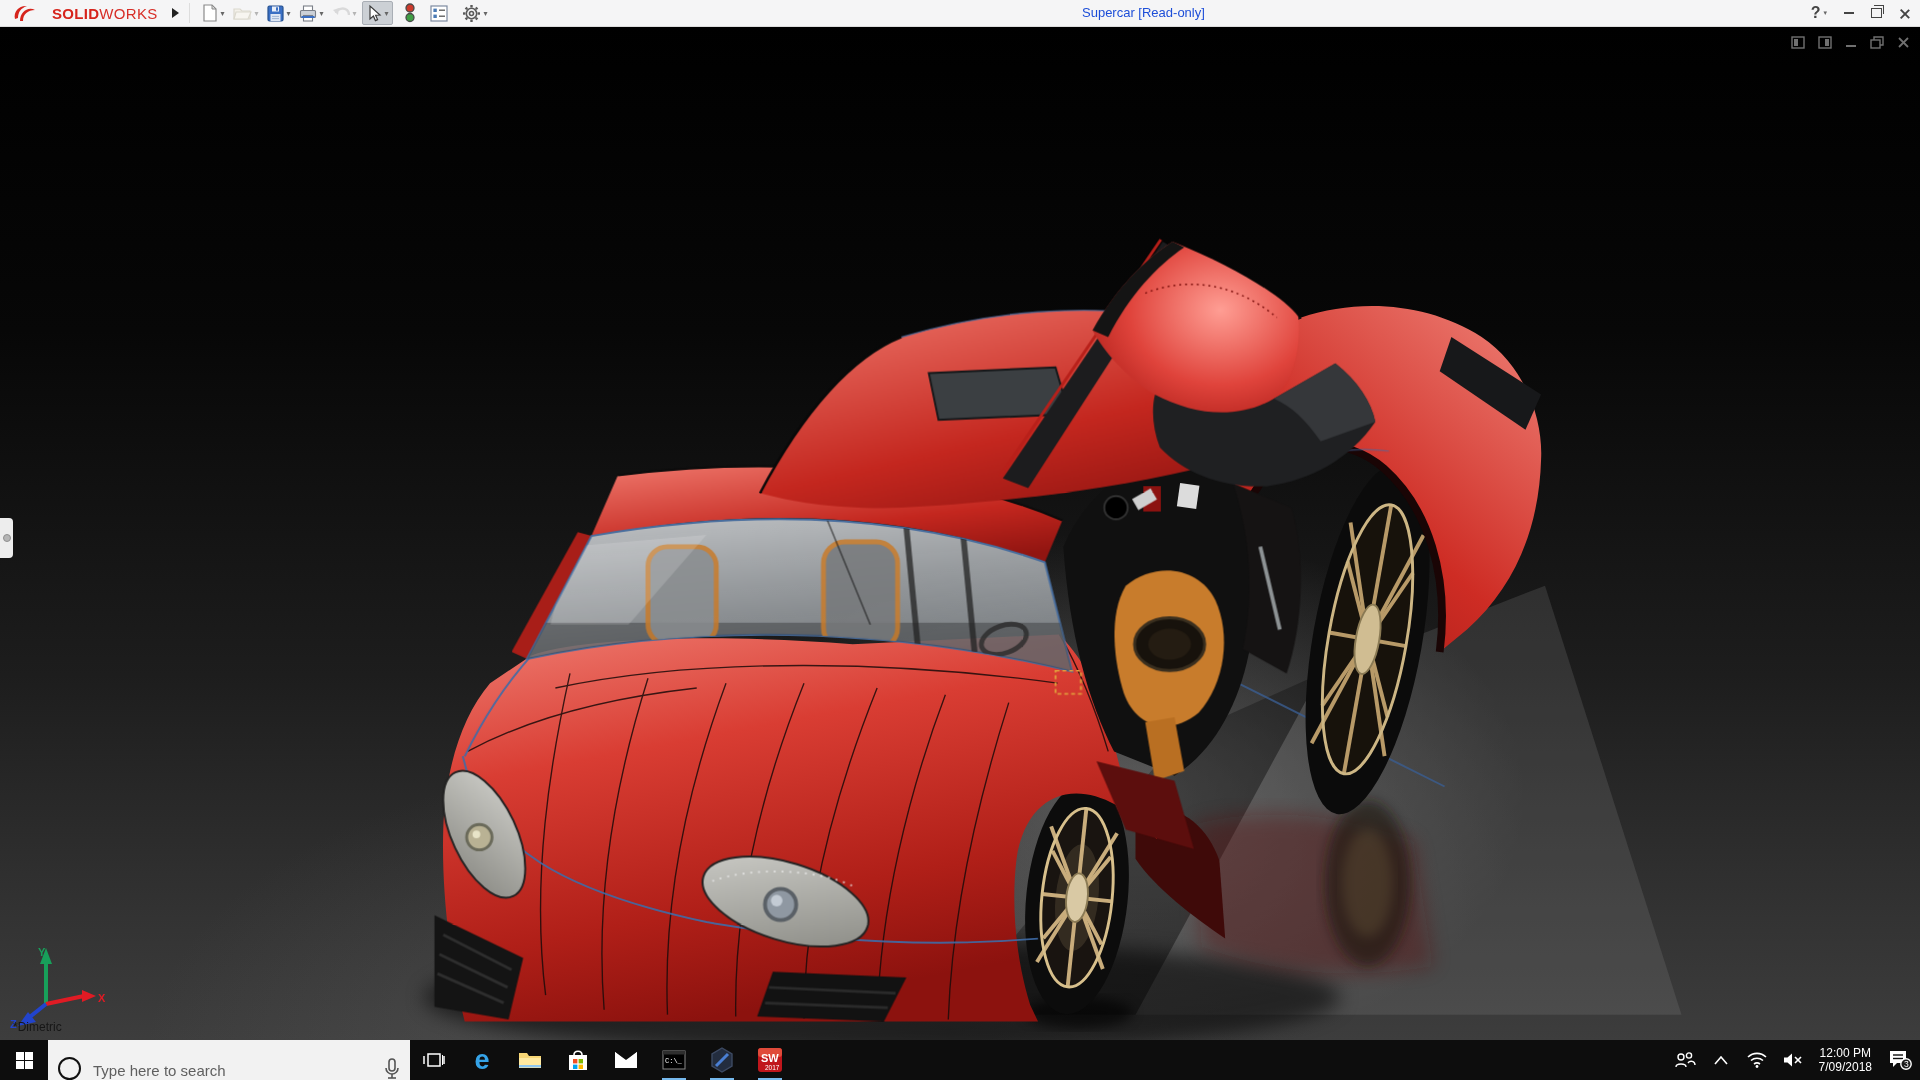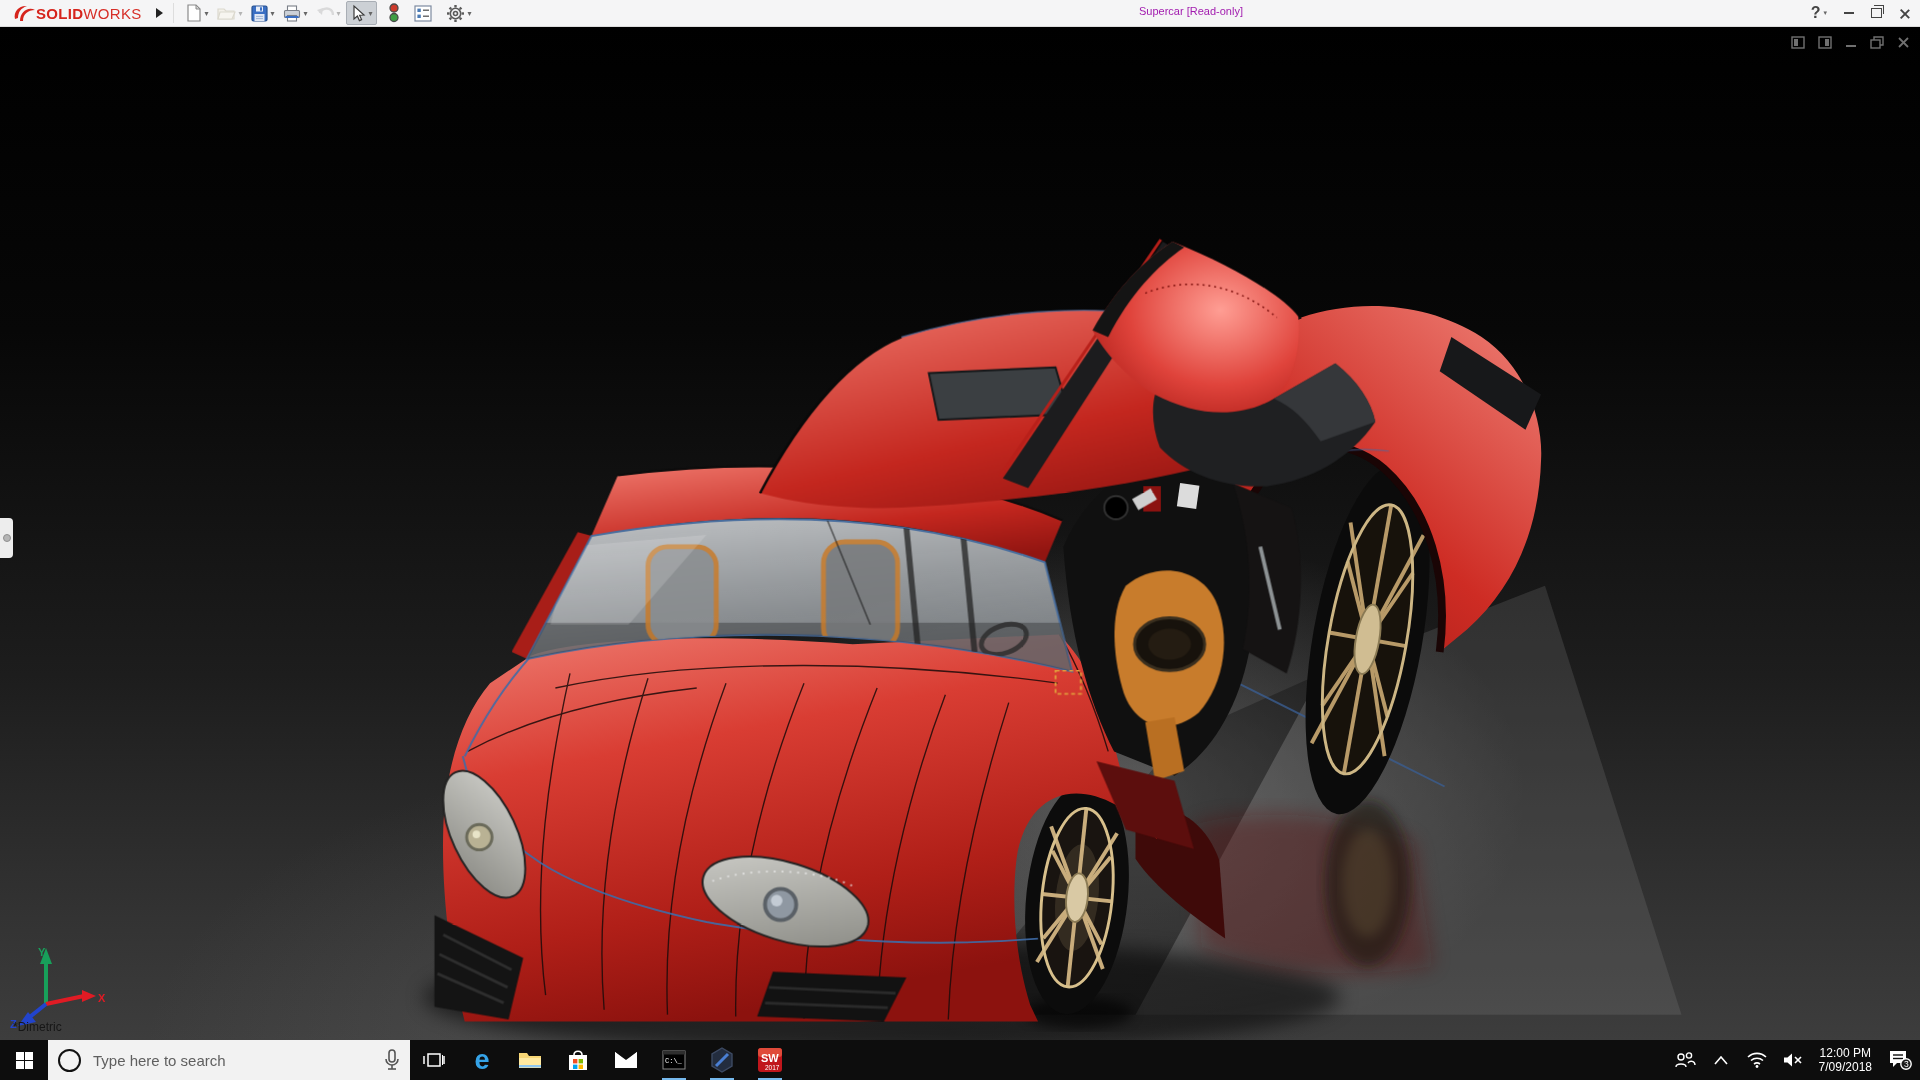--- a/index.html
+++ b/index.html
@@ -2,32 +2,32 @@
 <html><head>
 <meta charset="utf-8">
 <style>
   html,body{margin:0;padding:0;background:#000;}
   .screen{position:relative;width:1920px;height:1080px;overflow:hidden;
           font-family:"Liberation Sans",sans-serif;-webkit-font-smoothing:antialiased;}
 
   
   .titlebar{position:absolute;top:0;left:0;width:1920px;height:26px;background:#f5f5f6;
             border-bottom:1px solid #dcdcdc;display:flex;align-items:center;z-index:30;}
-  .brand{display:flex;align-items:center;margin-left:12px;gap:0;}
+  .brand{display:flex;align-items:center;margin-left:12px;gap:16px;}
   .brand-text{font-size:15px;color:#d6241c;letter-spacing:.3px;white-space:nowrap;}
   .brand-text b{font-weight:bold;} .brand-text span{font-weight:normal;opacity:.95;}
   .flyout{width:0;height:0;border-left:7px solid #222;border-top:5px solid transparent;
           border-bottom:5px solid transparent;margin:0 10px 0 14px;cursor:pointer;}
   .tb-sep{width:1px;height:20px;background:#ddd;margin-right:8px;}
   .tools{display:flex;align-items:center;gap:2px;}
   .tbtn{display:flex;align-items:center;height:22px;padding:0 3px;border-radius:2px;gap:1px;cursor:pointer;}
   .tbtn .dd{font-size:8px;color:#666;margin-left:2px;}
   .tbtn.disabled{opacity:.45;}
   .tbtn.active{background:#ccd0d5;border:1px solid #a9aeb5;}
-  .win-title{position:absolute;left:1139px;top:5px;font-size:11px;color:#a21caf;}
+  .win-title{position:absolute;left:1082px;top:5px;font-size:13px;color:#1d4ed8;}
   .win-controls{position:absolute;right:10px;top:0;height:26px;display:flex;align-items:center;gap:17px;color:#444;}
   .wc{font-size:14px;cursor:pointer;display:flex;align-items:center;gap:3px;}
   .wc .dd{font-size:7px;color:#666;}
   .wc-min{width:10px;height:2px;background:#444;}
   .wc-restore{width:9px;height:8px;border:1.4px solid #444;position:relative;background:#f5f5f6;}
   .wc-restore:before{content:"";position:absolute;left:2px;top:-4px;width:9px;height:8px;border:1.4px solid #444;border-bottom:none;border-left:none;}
   .wc-close{position:relative;width:11px;height:11px;}
   .wc-close:before,.wc-close:after{content:"";position:absolute;left:5px;top:0;width:1.6px;height:12px;background:#444;}
   .wc-close:before{transform:rotate(45deg);} .wc-close:after{transform:rotate(-45deg);}
 
@@ -45,21 +45,21 @@
   .side-tab i{position:absolute;left:3px;top:16px;width:6px;height:6px;border-radius:50%;
               background:#b5b5b5;border:1px solid #8f8f8f;}
   .orientation{position:absolute;left:13px;top:994px;font-size:12px;color:#161616;z-index:5;}
   .triad{position:absolute;left:8px;top:918px;z-index:5;}
 
   
   .taskbar{position:absolute;bottom:0;left:0;width:1920px;height:40px;background:#0d0d0d;
            display:flex;align-items:stretch;z-index:40;color:#fff;}
   .tb-icon{width:48px;display:flex;align-items:center;justify-content:center;position:relative;cursor:pointer;}
   .runline{position:absolute;bottom:0;left:12px;width:24px;height:2px;background:#76b9ed;}
-  .search{width:342px;background:#f2f2f2;display:flex;align-items:center;gap:10px;padding:0 10px;cursor:text;}
+  .search{width:342px;background:#f2f2f2;display:flex;align-items:flex-end;gap:10px;padding:0 10px;cursor:text;}
   .cortana-ring{width:19px;height:19px;border:2.5px solid #111;border-radius:50%;flex:0 0 auto;}
   .search input{flex:1;border:none;background:transparent;outline:none;font-size:15px;color:#444;
                 font-family:"Liberation Sans",sans-serif;}
   .search input::placeholder{color:#5f5f5f;opacity:1;}
   .edge-e{font-size:27px;font-weight:bold;color:#35a3e8;line-height:1;}
   .tray{margin-left:auto;display:flex;align-items:stretch;}
   .tray .tb-icon{width:36px;}
   .clock{display:flex;flex-direction:column;justify-content:center;align-items:center;
          font-size:12px;line-height:14px;padding:0 8px;cursor:default;}
 </style>

